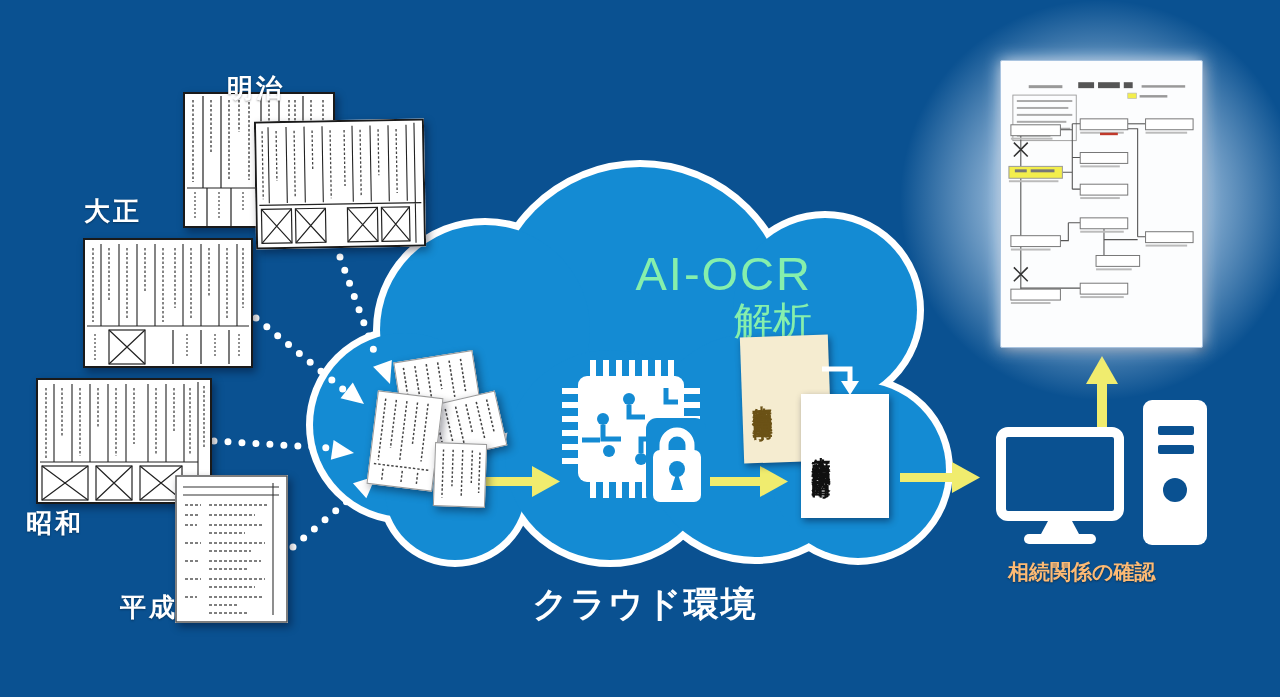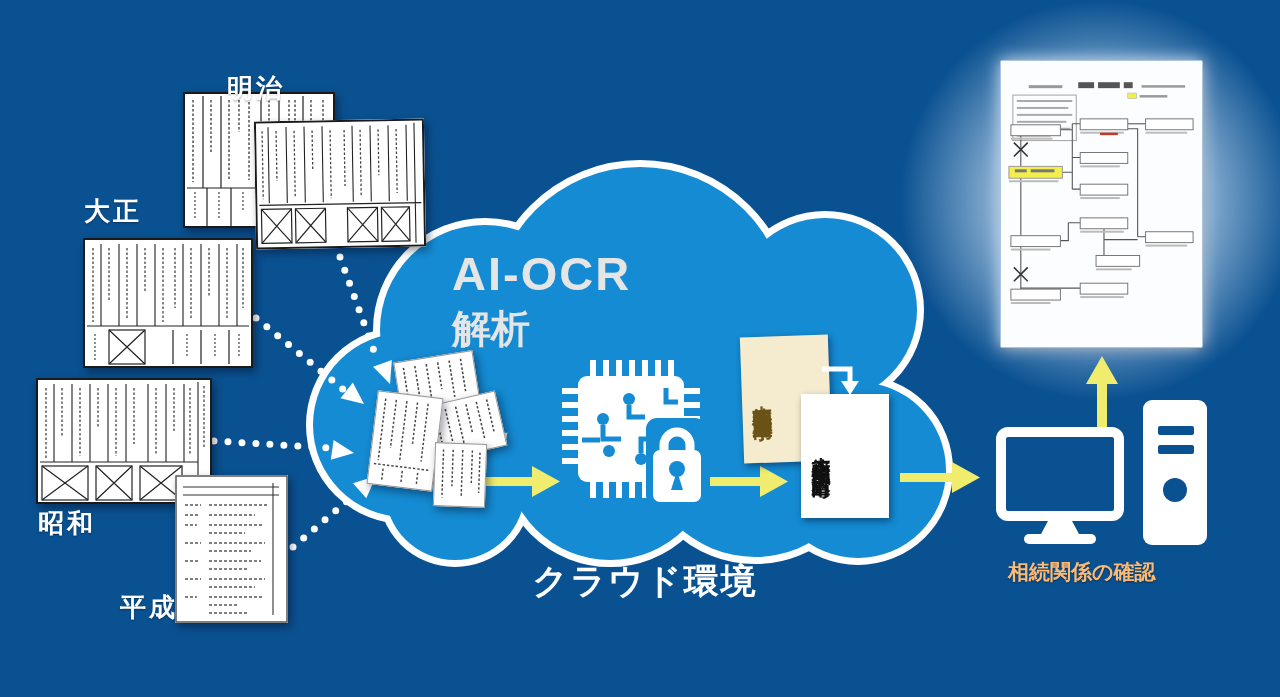--- a/index.html
+++ b/index.html
@@ -6,24 +6,24 @@
   body{font-family:"Liberation Sans",sans-serif;}
   .stage{position:relative;width:1280px;height:697px;background:#0a5191;overflow:hidden;}
   .stage *{box-sizing:border-box;}
   .abs{position:absolute;}
   .halo{left:900px;top:0px;width:400px;height:400px;border-radius:50%;
         background:radial-gradient(closest-side,rgba(235,245,255,.95),rgba(225,240,255,.55) 55%,rgba(225,240,255,0) 100%);}
   svg.scene{left:0;top:0;width:1280px;height:697px;}
   .era-label{color:#fff;font-weight:bold;font-size:26px;letter-spacing:3px;text-shadow:0 1px 2px rgba(0,0,0,.35);}
   .doc{background:#fff;box-shadow:3px 4px 8px rgba(0,0,20,.4);}
   .doc svg{display:block;width:100%;height:100%;}
-  .cloud-title{width:360px;text-align:left;color:#e5e5e5;font-weight:bold;line-height:1.0;}
+  .cloud-title{width:360px;text-align:right;color:#86efac;font-weight:normal;line-height:1.0;}
   .cloud-title .l1{font-size:47px;letter-spacing:2px;display:block;}
-  .cloud-title .l2{font-size:39px;display:block;margin-top:12px;}
-  .cloud-caption{width:390px;text-align:center;color:#fff;font-weight:bold;font-size:35px;letter-spacing:2px;}
+  .cloud-title .l2{font-size:39px;display:block;margin-top:4px;}
+  .cloud-caption{width:390px;text-align:center;color:#fff;font-weight:bold;font-size:35px;letter-spacing:2px;margin-top:23px;}
   .card{box-shadow:2px 3px 7px rgba(0,0,30,.45);}
   .vtext{writing-mode:vertical-rl;text-orientation:upright;height:100%;display:flex;justify-content:center;}
   .vtext span{display:block;margin:0 3px;}
   .old-card{background:#f5ecd0;transform:rotate(-2deg);padding:6px 4px;}
   .old-card .vtext{font-family:"Liberation Serif",serif;font-weight:bold;font-size:20px;color:#6b5216;letter-spacing:2px;}
   .result-card{background:#fff;padding:6px 4px;}
   .result-card .vtext{font-weight:bold;font-size:19px;color:#111;letter-spacing:3px;}
   .result-caption{width:220px;color:#fdba74;font-weight:bold;font-size:21px;text-shadow:0 1px 2px rgba(0,0,0,.4);}
   .paper{background:#fcfdfe;border:1px solid #a9c4e0;border-radius:2px;box-shadow:0 0 16px rgba(225,240,255,.95),2px 3px 8px rgba(0,0,30,.35);}
   .paper svg{display:block;width:100%;height:100%;}
@@ -218,21 +218,21 @@
   </div>
 
   <div class="abs cloud-title" style="left:452px;top:250px;">
     <span class="l1">AI-OCR</span>
     <span class="l2">解析</span>
   </div>
   <div class="abs cloud-caption" style="left:450px;top:558px;">クラウド環境</div>
 
   <div class="abs era-label" style="left:183px;top:71px;margin-left:44px;">明治</div>
   <div class="abs era-label" style="left:84px;top:194px;">大正</div>
-  <div class="abs era-label" style="left:38px;top:506px;">昭和</div>
+  <div class="abs era-label" style="left:26px;top:506px;">昭和</div>
   <div class="abs era-label" style="left:120px;top:590px;">平成</div>
 
   <div class="abs card old-card" style="left:742px;top:336px;width:88px;height:126px;">
     <div class="vtext">
       <span>本籍福岡県</span>
       <span>所澤南甼二</span>
     </div>
   </div>
   <div class="abs card result-card" style="left:801px;top:394px;width:88px;height:124px;">
     <div class="vtext">

